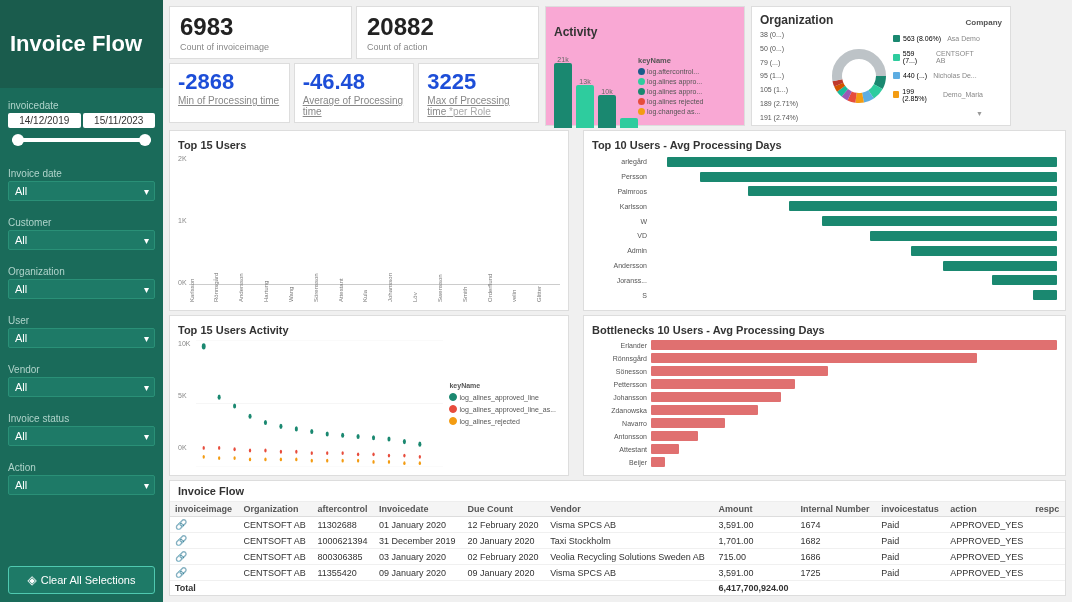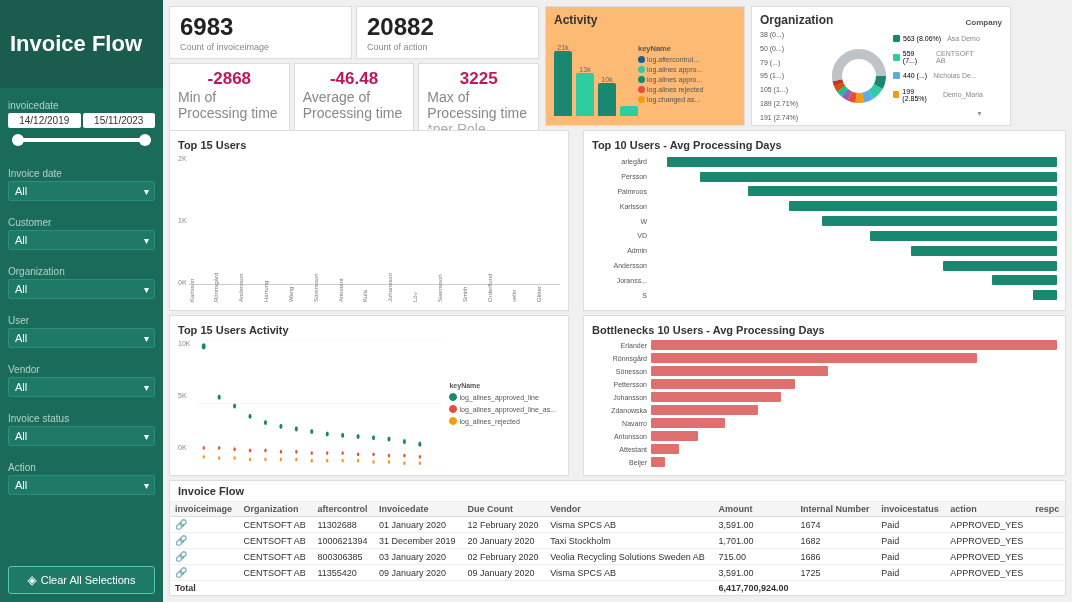--- a/index.html
+++ b/index.html
@@ -128,23 +128,23 @@
       flex: 1;
       display: flex;
       flex-direction: column;
       height: 602px;
       overflow: hidden;
       background: #f0f0f0;
     }
 
     
     .activity-box {
-      background: #fdba74;
+      background: #f9a8d4;
       border: 1px solid #ddd;
-      padding: 6px 8px;
+      padding: 18px 8px;
       flex: 0 0 200px;
       position: relative;
     }
     .activity-box .box-title {
       font-size: 12px;
       font-weight: bold;
       color: #333;
       margin-bottom: 4px;
     }
 
@@ -275,22 +275,22 @@
     .kpi-row2b {
       display: flex;
       gap: 4px;
     }
     .kpi-small {
       background: white;
       border: 1px solid #ddd;
       padding: 5px 8px;
       flex: 1;
     }
-    .kpi-small .val2 { font-size: 17px; font-weight: bold; color: #be185d; text-align: center; }
-    .kpi-small .sub2 { font-size: 14px; color: #888; }
+    .kpi-small .val2 { font-size: 22px; font-weight: bold; color: #1d4ed8; }
+    .kpi-small .sub2 { font-size: 10px; color: #888; text-decoration: underline; }
 
     .top-section {
       display: flex;
       gap: 6px;
       padding: 6px 6px 4px;
       height: 130px;
     }
   </style>
 </head>
 <body>

